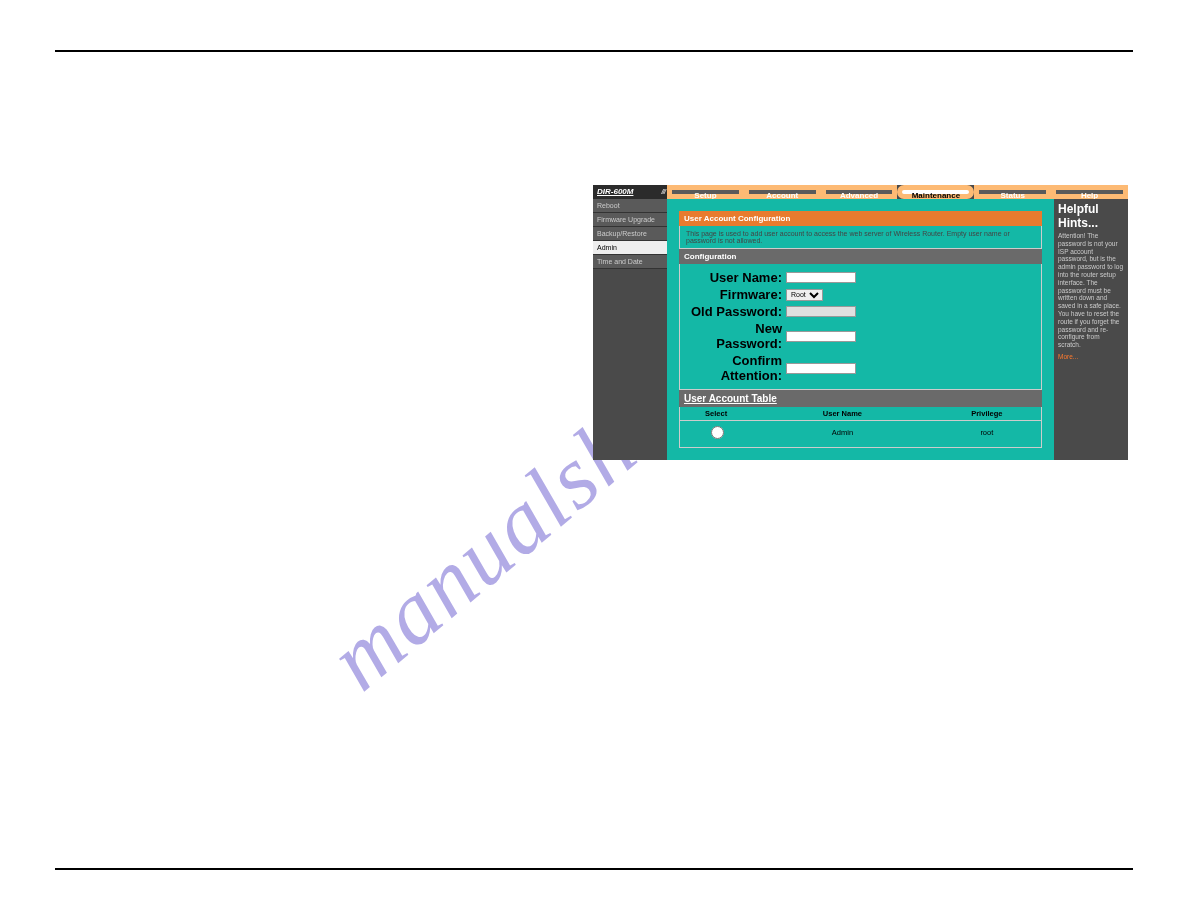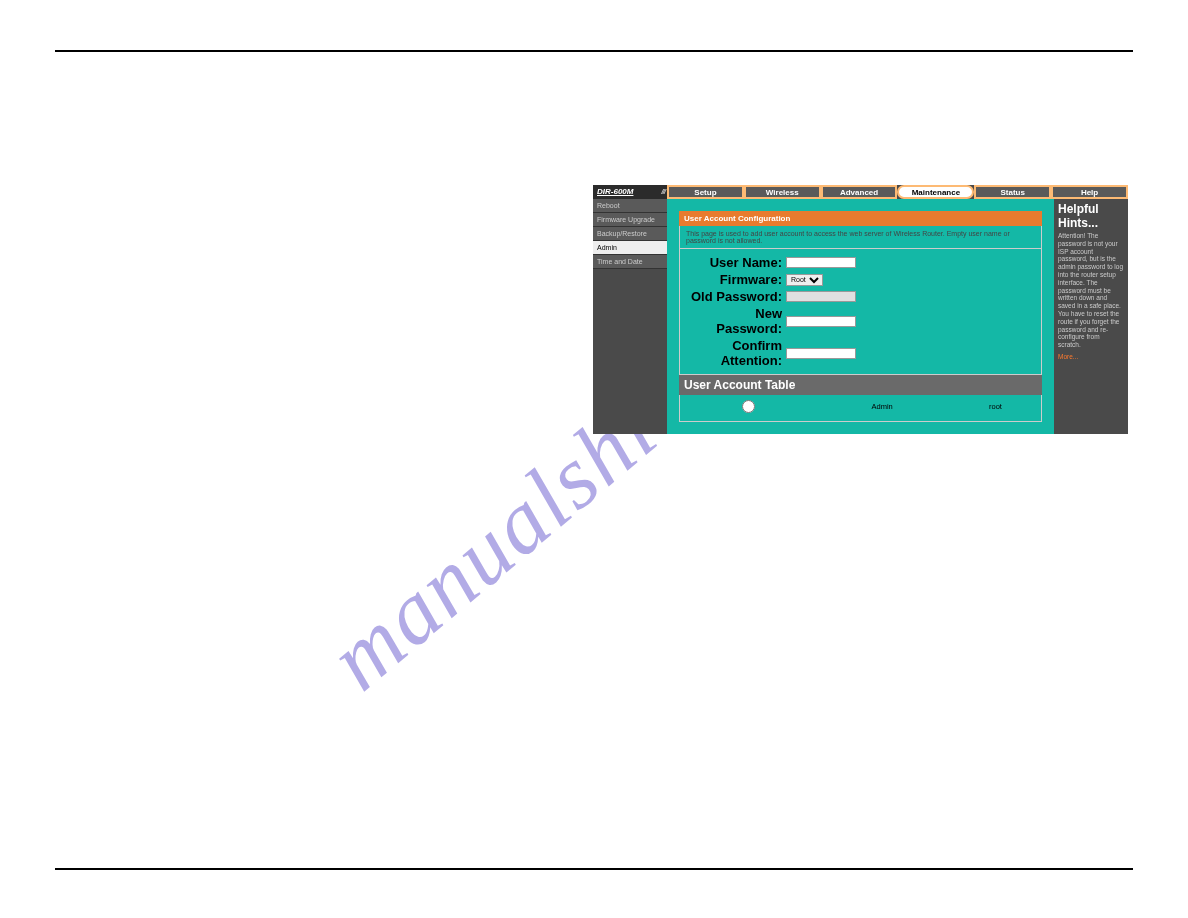--- a/index.html
+++ b/index.html
@@ -30,76 +30,77 @@
     position: absolute;
     top: 185px; left: 593px;
     width: 535px;
     background: #4a4a4a;
     font-size: 8px;
     color: #fff;
   }
   .tabbar { display: flex; height: 14px; }
   .model { width: 74px; background: #2b2b2b; color: #fff; font-weight: bold; font-style: italic; padding: 2px 4px; font-size: 8px; position: relative; text-decoration: underline; }
   .model .stripes { position:absolute; right:2px; top:2px; font-size:8px; letter-spacing:-1px; color:#bbb;}
-  .tab { flex: 1; background: #5a5a5a; border: 2px solid #fdba74; text-align: center; line-height: 12px; font-size: 8px; font-weight: bold; color:#fff;}
+  .tab { flex: 1; background: #5a5a5a; border: 5px solid #fdba74; text-align: center; line-height: 12px; font-size: 8px; font-weight: bold; color:#fff;}
   .tab.active { background: #fff; color: #000; border-radius: 7px; }
   .body-row { display: flex; }
   .sidebar { width: 74px; background: #4a4a4a; }
   .side-item { padding: 3px 4px; border-bottom: 1px solid #333; font-size: 7px; color: #ccc; background:#5a5a5a; cursor:pointer;}
   .side-item.active { background: #eee; color: #000; }
   .main { flex: 1; background: #14b8a6; color: #000; padding: 12px; }
   .section-head { background: #e87b2e; color: #fff; font-weight: bold; padding: 3px 5px; font-size: 8px; }
   .section-head.dark { background: #6a6a6a; }
   .desc { padding: 4px 6px; font-size: 7px; color: #444; border:1px solid #ccc; border-top:none;}
   .form-area { padding: 4px 6px; font-size: 7.5px; border:1px solid #ccc; border-top:none;}
   .form-row { display: flex; align-items: center; margin: 2px 0; }
   .form-row label { width: 100px; text-align: right; padding-right: 4px; font-weight: bold; font-size:13px;}
   .form-row input[type=text], .form-row input[type=password] { width: 70px; height: 11px; border: 1px solid #999; font-size:7px; }
   .form-row.readonly input { background:#e0e0e0; }
   .form-row select { height: 12px; font-size: 7px; border:1px solid #999;}
   .btn-row { text-align: center; padding: 8px 0;}
   .btn-row button { font-size: 7.5px; padding: 1px 5px; margin: 0 2px; border:1px solid #888; background:#eee; cursor:pointer;}
-  .table-head { background:#6a6a6a; color:#fff; font-weight:bold; padding:3px 5px; font-size:12px;}
+  .table-head { background:#6a6a6a; color:#fff; font-weight:bold; padding:3px 5px; font-size:10px;text-decoration:underline;}
   table.acct { width:100%; border-collapse: collapse; font-size:7.5px; }
   table.acct th { font-weight:bold; padding:2px; text-align:center; border-bottom:1px solid #ccc;}
   table.acct td { padding:2px; text-align:center; }
   .help { width: 74px; background: #4a4a4a; padding: 3px 4px; font-size: 6.5px; color: #ccc; }
   .help-title { font-weight: bold; color:#fff; font-size:12px; margin-bottom:2px;}
   .help-body { line-height:1.2; }
   .help-more { color: #ff7a2e; margin-top:4px; display:block; cursor:pointer;}
 </style>
 </head>
 <body>
 
 <div class="hr-top"></div>
 <div class="hr-bot"></div>
 
 <div class="watermark">manualshive.com</div>
 
 <div class="router-ui">
   <div class="tabbar">
     <div class="model"><span>DIR-600M</span><span class="stripes">///</span></div>
     <div class="tab">Setup</div>
-    <div class="tab">Wireless</div>
+    <div class="tab">Account</div>
     <div class="tab">Advanced</div>
     <div class="tab active">Maintenance</div>
     <div class="tab">Status</div>
     <div class="tab">Help</div>
   </div>
   <div class="body-row">
     <div class="sidebar">
       <div class="side-item">Reboot</div>
       <div class="side-item">Firmware Upgrade</div>
       <div class="side-item">Backup/Restore</div>
       <div class="side-item active">Admin</div>
       <div class="side-item">Time and Date</div>
     </div>
     <div class="main">
       <div class="section-head">User Account Configuration</div>
       <div class="desc">This page is used to add user account to access the web server of Wireless Router. Empty user name or password is not allowed.</div>
+      <div class="section-head dark">Configuration</div>
       <div class="form-area">
         <div class="form-row">
           <label>User Name:</label>
           <input type="text" style="">
         </div>
         <div class="form-row">
           <label>Firmware:</label>
           <select><option>Root</option></select>
         </div>
         <div class="form-row readonly">
@@ -112,20 +113,25 @@
         </div>
         <div class="form-row">
           <label>Confirm Attention:</label>
           <input type="password" style="">
         </div>
       </div>
       <div class="table-head">User Account Table</div>
       <div class="form-area" style="padding:0 0 4px 0;">
       <table class="acct">
         <tbody>
+              <tr>
+          <th style="width:20%">Select</th>
+          <th style="width:50%">User Name</th>
+          <th style="width:30%">Privilege</th>
+        </tr>
         <tr>
           <td><input type="radio" style=""></td>
           <td>Admin</td>
           <td>root</td>
         </tr>
       </tbody>
           </table>
       </div>
     </div>
     <div class="help">

